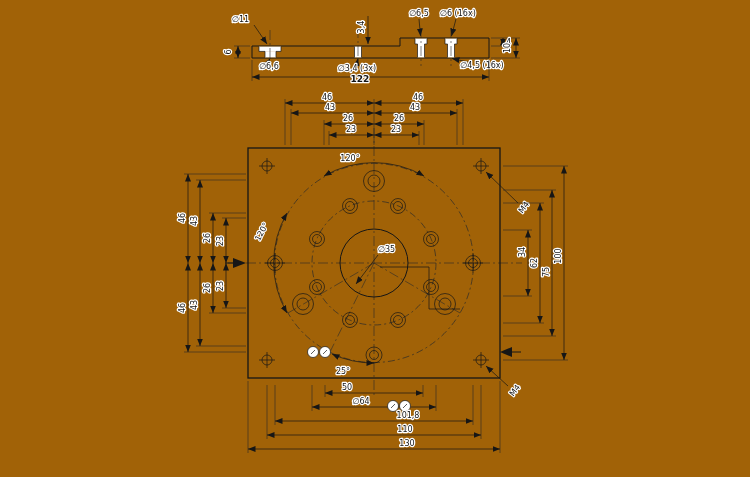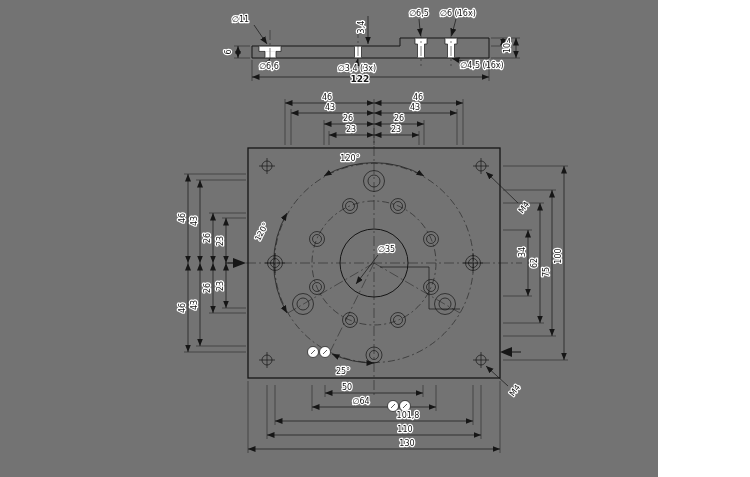--- a/index.html
+++ b/index.html
@@ -1,16 +1,16 @@
 <!DOCTYPE html>
 <html><head>
 <meta charset="utf-8">
 <style>
   html,body{margin:0;padding:0;background:#ffffff;}
-  #stage{position:relative;width:658px;height:477px;background:#737373;overflow:hidden;}
+  #stage{position:relative;width:750px;height:477px;background:#a16207;overflow:hidden;}
   svg{position:absolute;left:0;top:0;}
   text{
     font-family:"DejaVu Sans",sans-serif;
     font-size:8px;
     fill:#161616;
     paint-order:stroke;
     stroke:#ffffff;
     stroke-width:2.4px;
     stroke-linejoin:round;
   }

